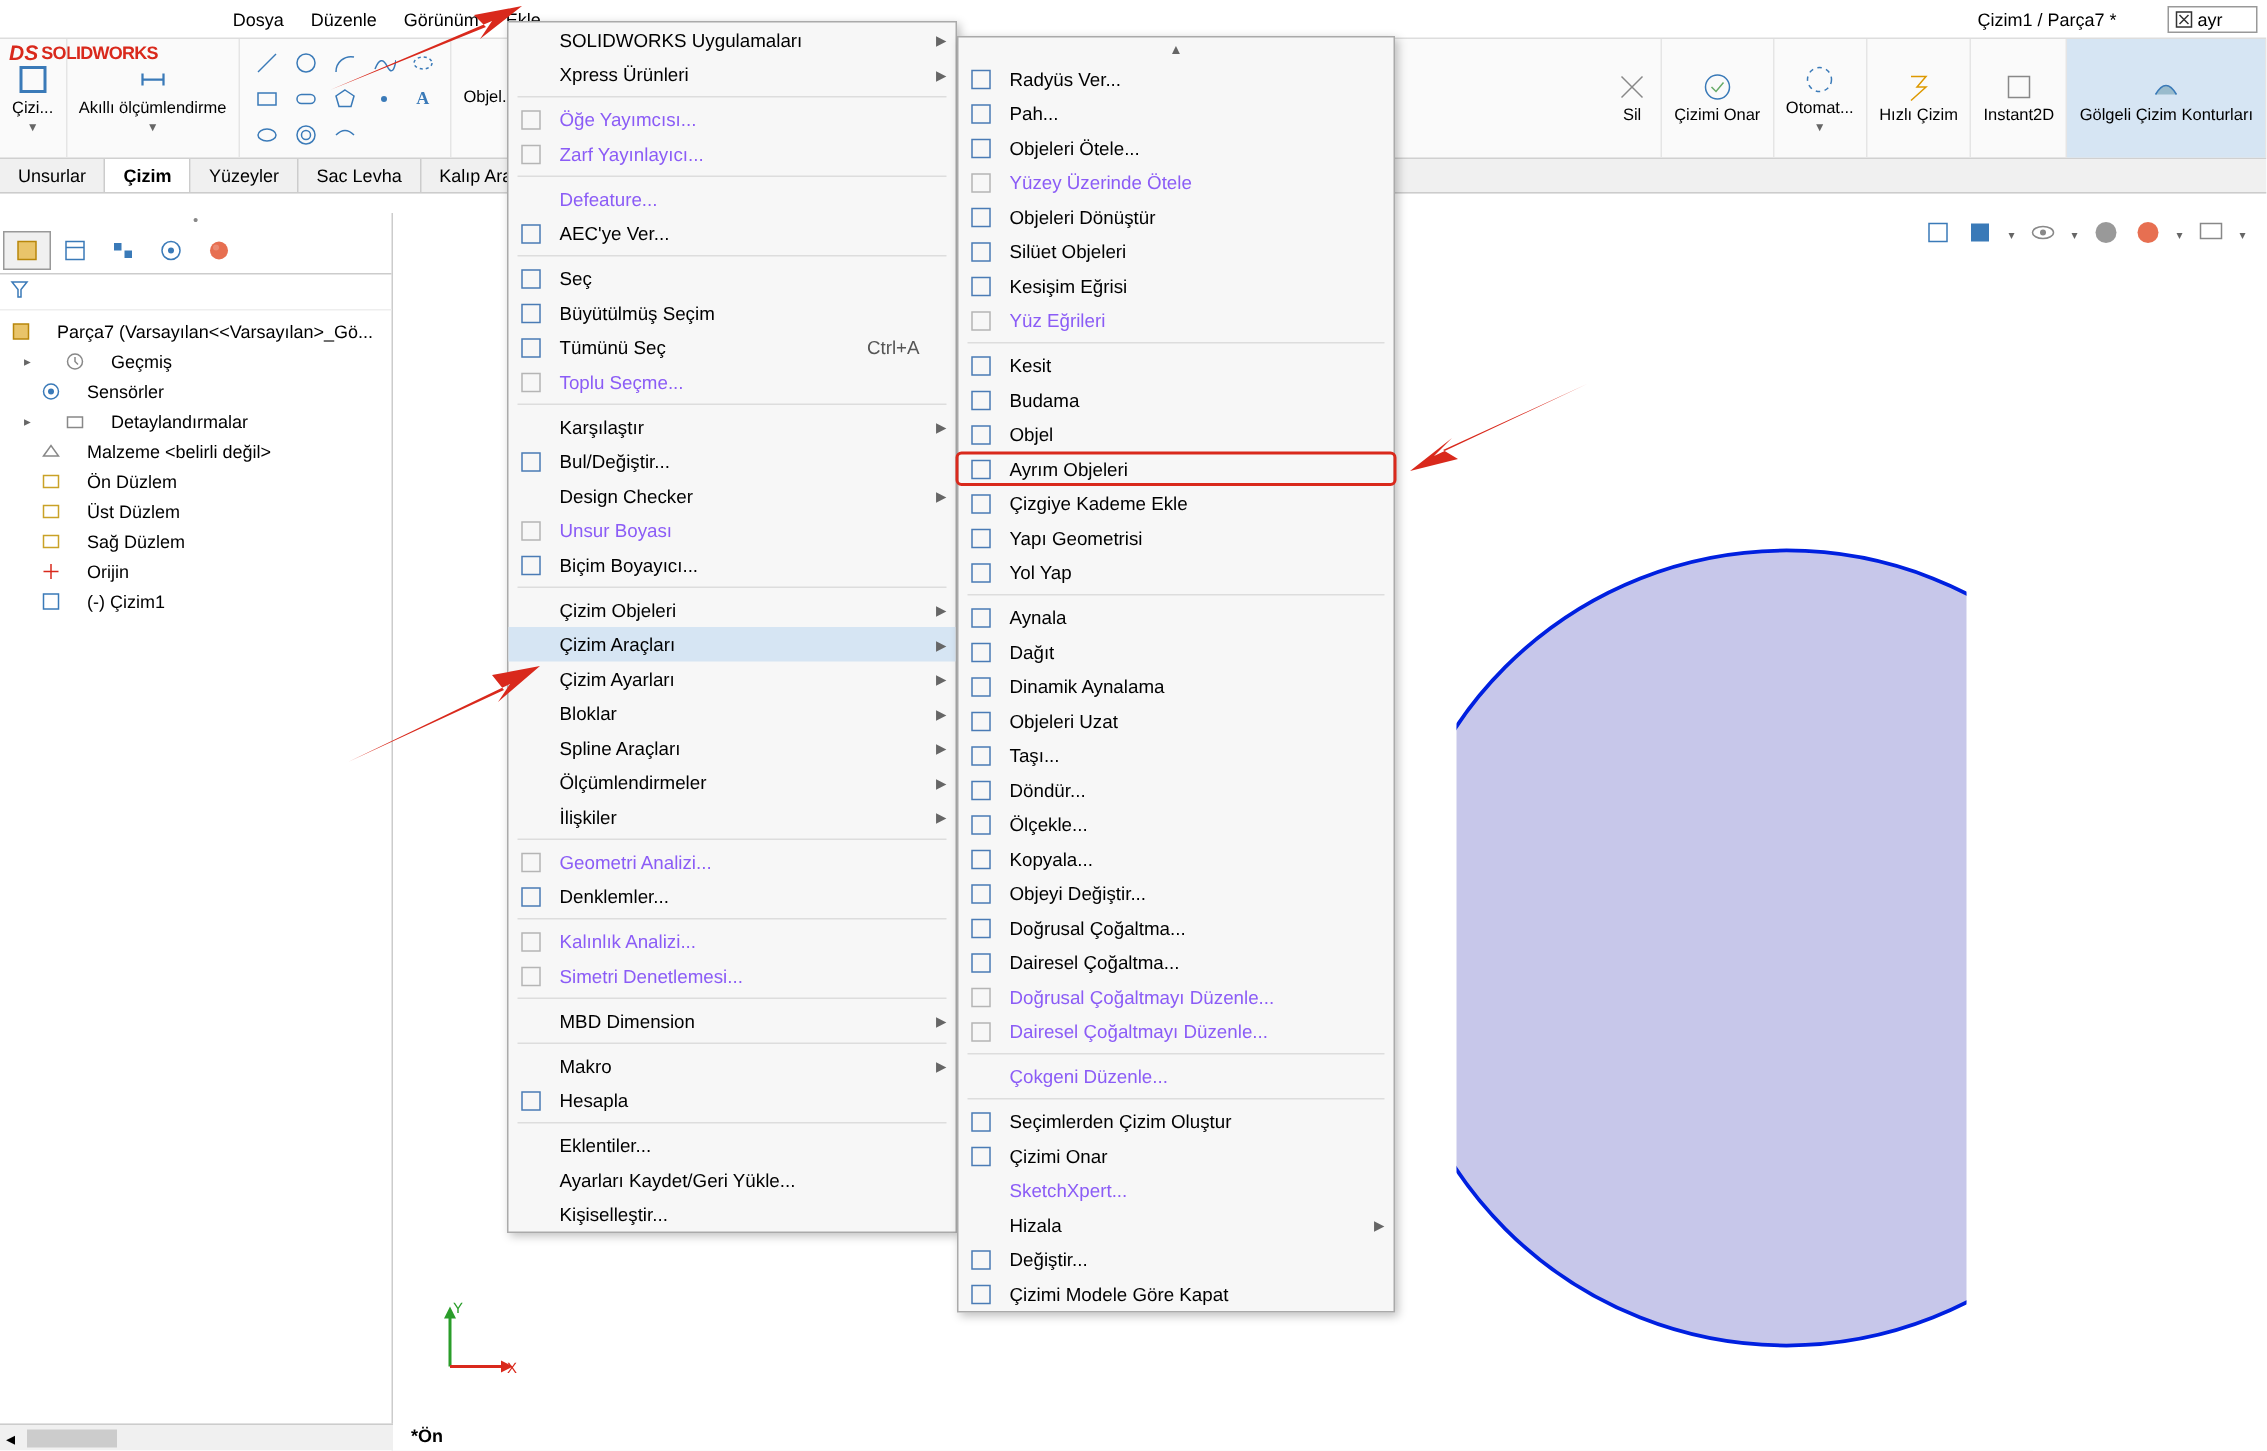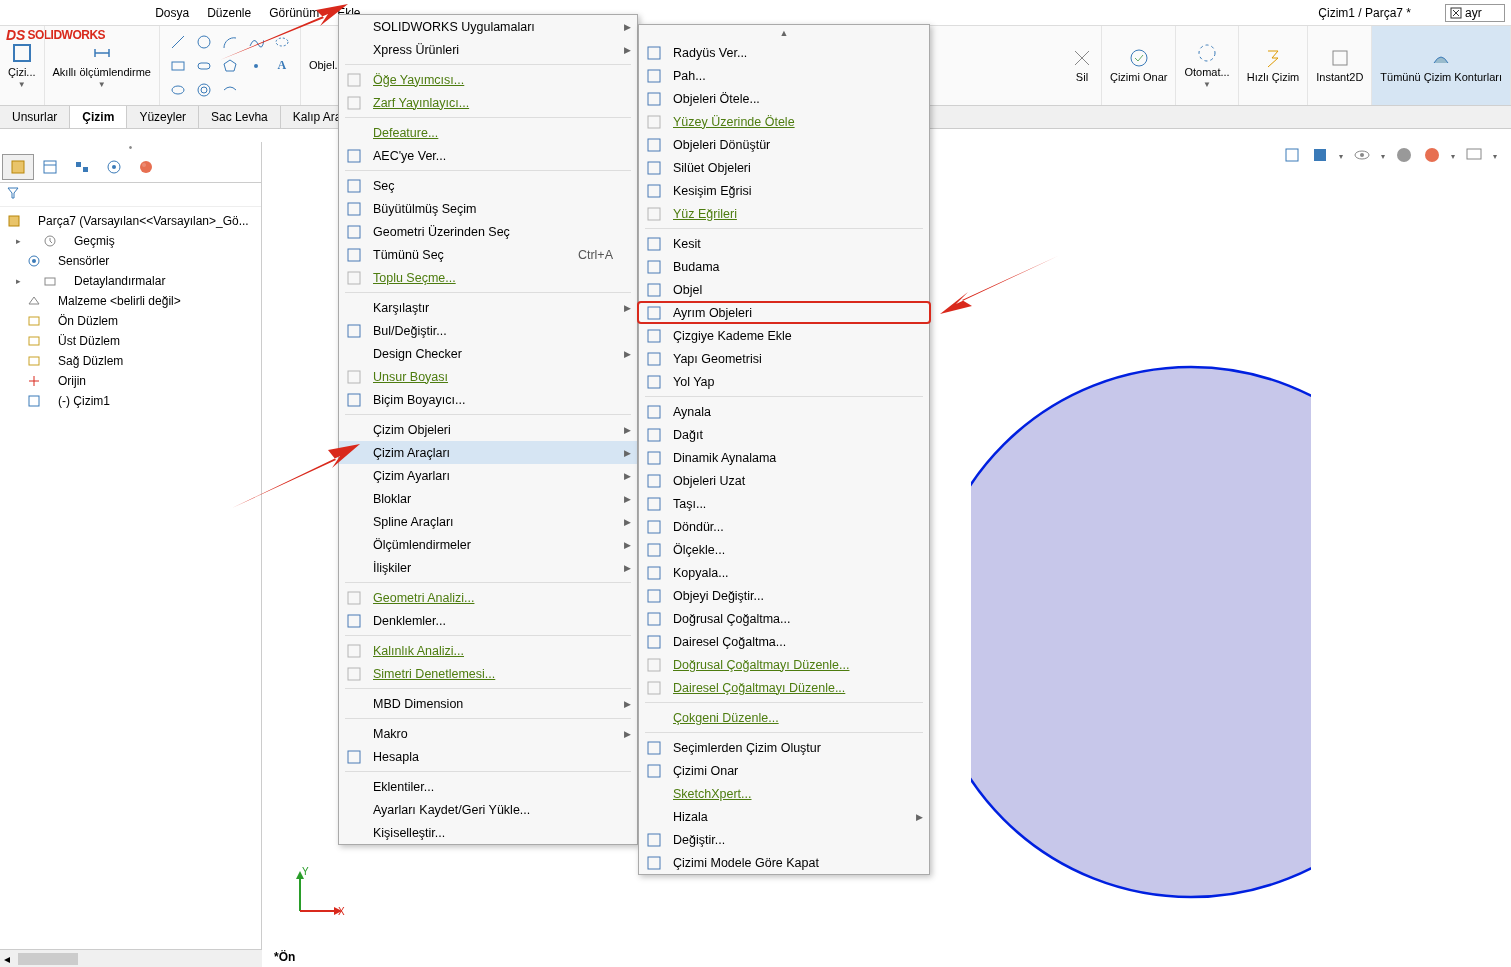--- a/index.html
+++ b/index.html
@@ -41,21 +41,21 @@
 .viewport { flex: 1; position: relative; background: #fff; }
 .view-toolbar { position: absolute; top: 0; right: 10px; display: flex; gap: 10px; padding: 4px; align-items: center; }
 .circle-shape { position: absolute; right: 0; top: 220px; width: 540px; height: 540px; }
 .triad { position: absolute; left: 26px; bottom: 44px; }
 .view-label { position: absolute; left: 12px; bottom: 3px; font-weight: bold; }
 
 
 .menu { position: absolute; background: #f7f7f7; border: 1px solid #aaa; box-shadow: 2px 2px 6px rgba(0,0,0,.25); font-size: 12.5px; z-index: 100; }
 .menu-item { display: flex; align-items: center; height: 23px; padding: 0 24px 0 34px; position: relative; white-space: nowrap; }
 .menu-item.hover { background: #d6e5f3; }
-.menu-item.disabled { color: #4d7c0f; text-decoration: underline; }
+.menu-item.disabled { color: #8b5cf6; }
 .menu-item .mi-icon { position: absolute; left: 6px; width: 18px; height: 18px; display: flex; align-items: center; justify-content: center; color: #4a7bb5; }
 .menu-item .mi-icon.dis { color: #b5b5b5; }
 .menu-item .shortcut { margin-left: auto; padding-left: 30px; color: #555; }
 .menu-item .arrow { position: absolute; right: 6px; font-size: 9px; color: #666; }
 .menu-sep { height: 1px; background: #ddd; margin: 3px 6px; }
 .menu-scroll-up { text-align: center; height: 16px; color: #666; font-size: 9px; display: flex; align-items: center; justify-content: center; }
 .menu-highlight { border: 2px solid #d9291c; border-radius: 4px; margin: 0 -2px; }
 
 .arrow-annotate { position: absolute; z-index: 200; }
 .arrow-annotate svg path { fill: #d9291c; }
@@ -203,21 +203,21 @@
   <div class="tool-group">
     <svg width="22" height="22">
         <rect x="4" y="4" width="14" height="14" fill="none" stroke="#888"></rect>
       </svg>
     <div class="tool-label">Instant2D</div>
   </div>
   <div class="tool-group active">
     <svg width="22" height="22">
         <path d="M4 16 Q11 4 18 16" fill="#9bc" stroke="#3a7ab8"></path>
       </svg>
-    <div class="tool-label">Tümünü Çizim Konturları</div>
+    <div class="tool-label">Gölgeli Çizim Konturları</div>
   </div>
 </div>
 
 <div class="tabs-row">
   <div class="tab">Unsurlar</div>
   <div class="tab active">Çizim</div>
   <div class="tab">Yüzeyler</div>
   <div class="tab">Sac Levha</div>
   <div class="tab">Kalıp Araç...</div>
 </div>
@@ -458,28 +458,20 @@
         </svg>
       </span>
       <span>Büyütülmüş Seçim</span>
     </div>
     <div class="menu-item">
       <span class="mi-icon">
         <svg width="16" height="16">
           <rect x="2" y="2" width="12" height="12" fill="none" stroke="currentColor"></rect>
         </svg>
       </span>
-      <span>Geometri Üzerinden Seç</span>
-    </div>
-    <div class="menu-item">
-      <span class="mi-icon">
-        <svg width="16" height="16">
-          <rect x="2" y="2" width="12" height="12" fill="none" stroke="currentColor"></rect>
-        </svg>
-      </span>
       <span>Tümünü Seç</span>
       <span class="shortcut">Ctrl+A</span>
     </div>
     <div class="menu-item disabled">
       <span class="mi-icon dis">
         <svg width="16" height="16">
           <rect x="2" y="2" width="12" height="12" fill="none" stroke="currentColor"></rect>
         </svg>
       </span>
       <span>Toplu Seçme...</span>

